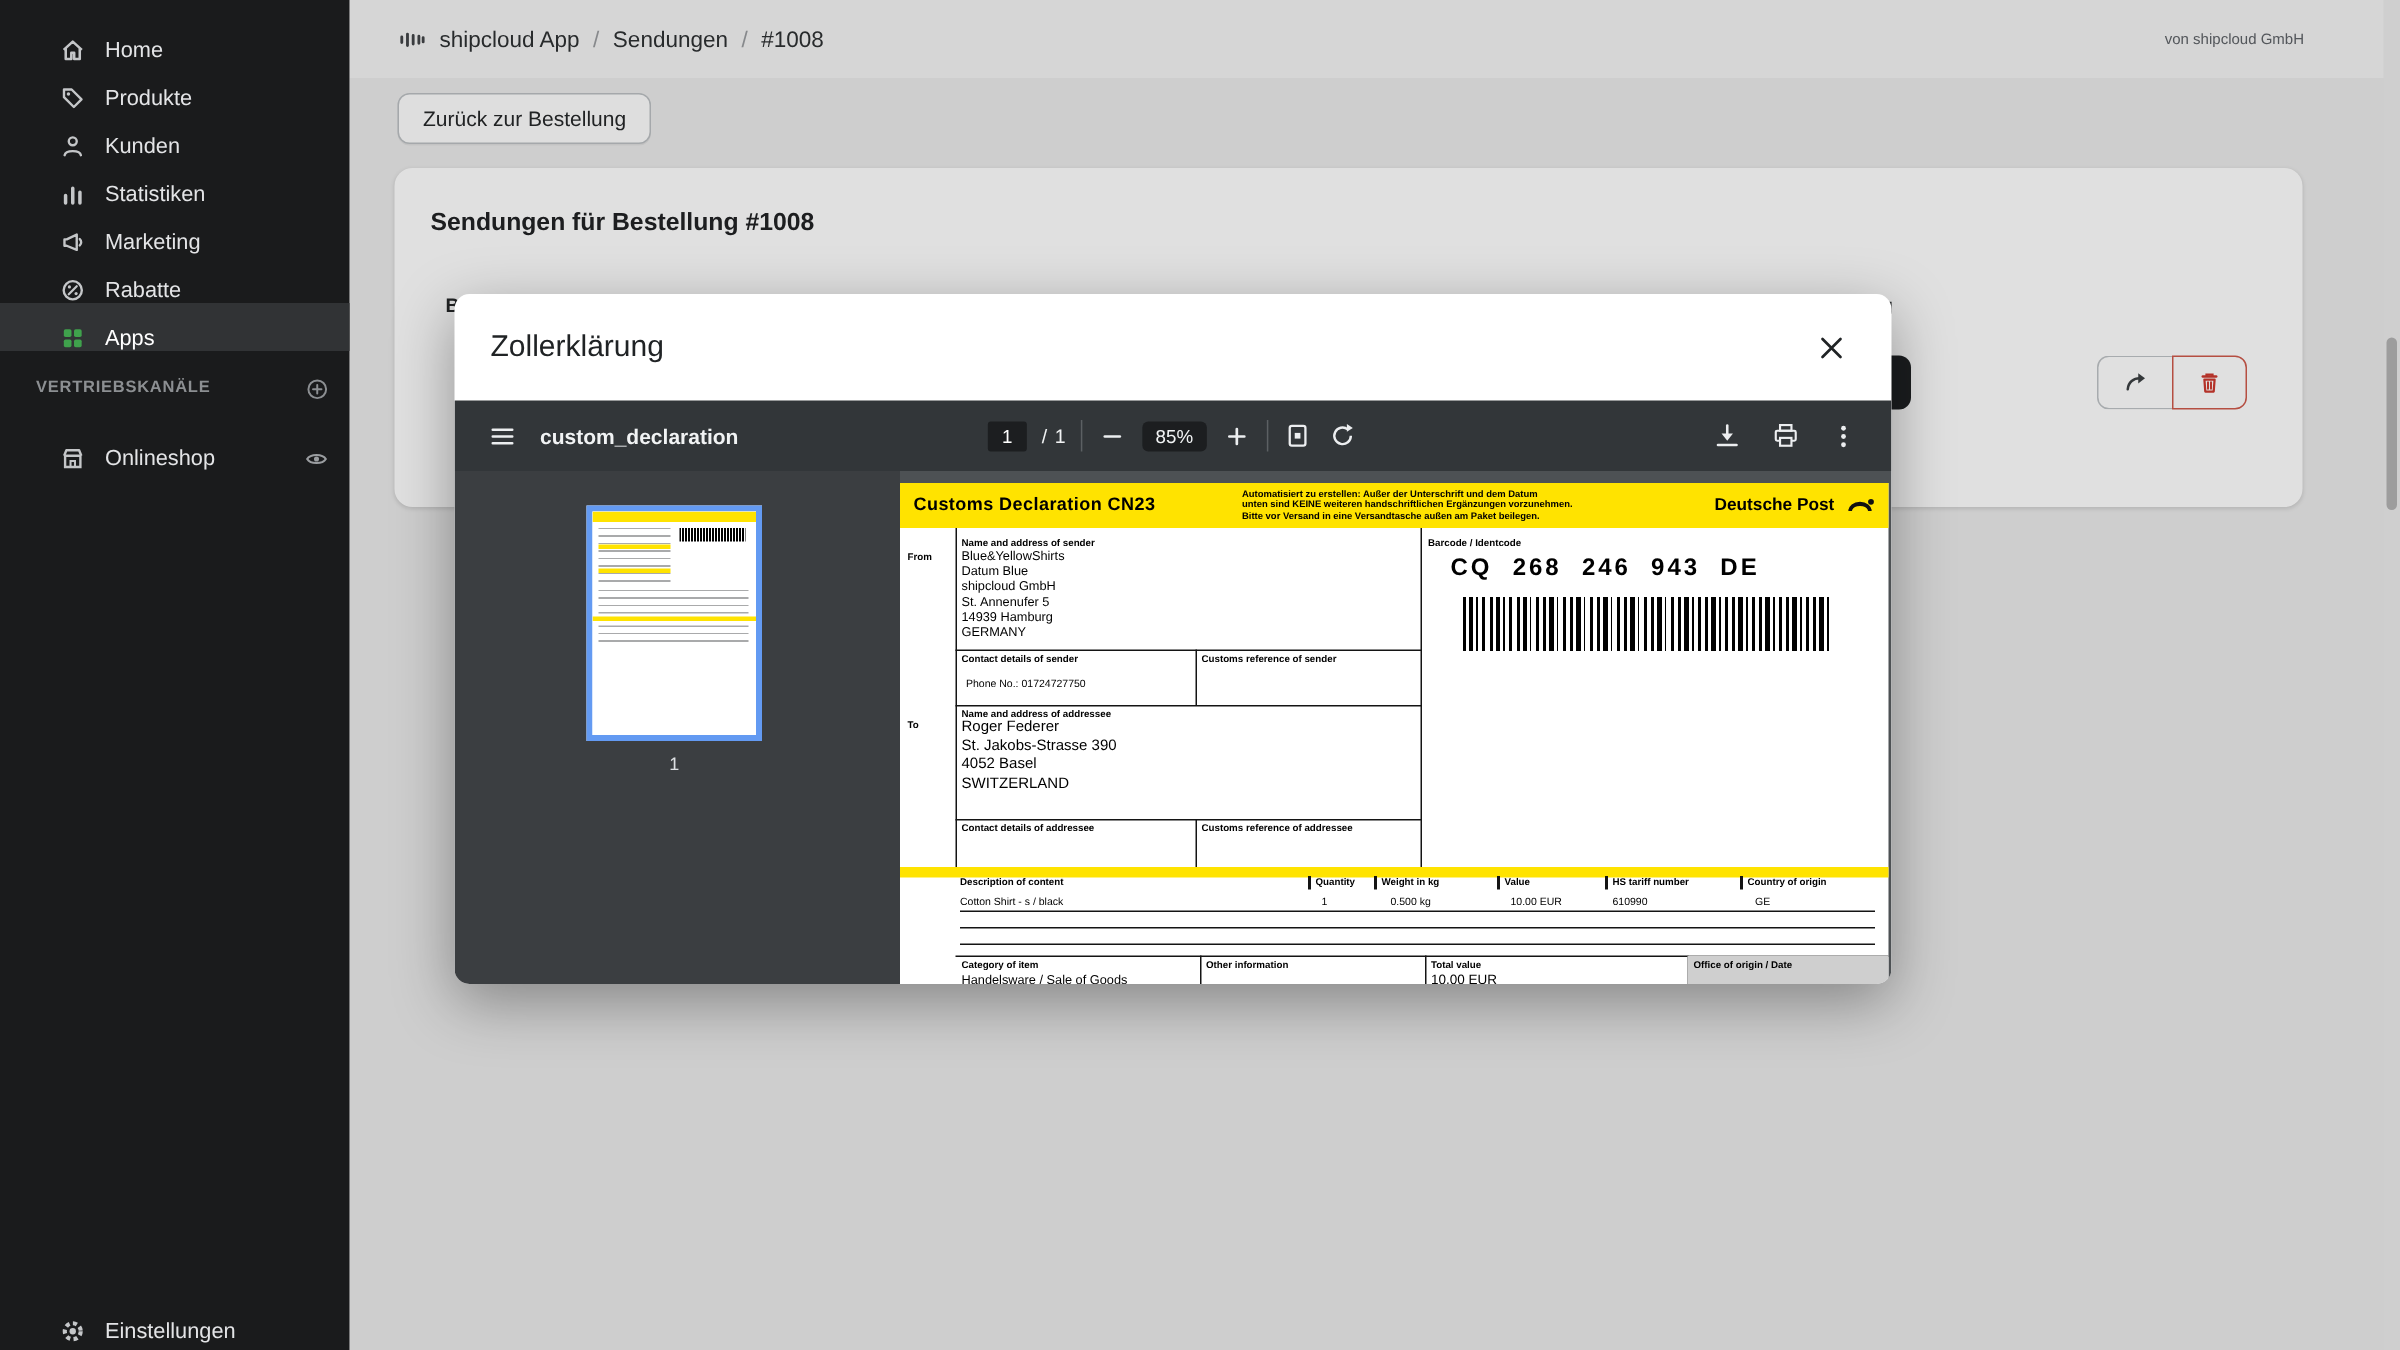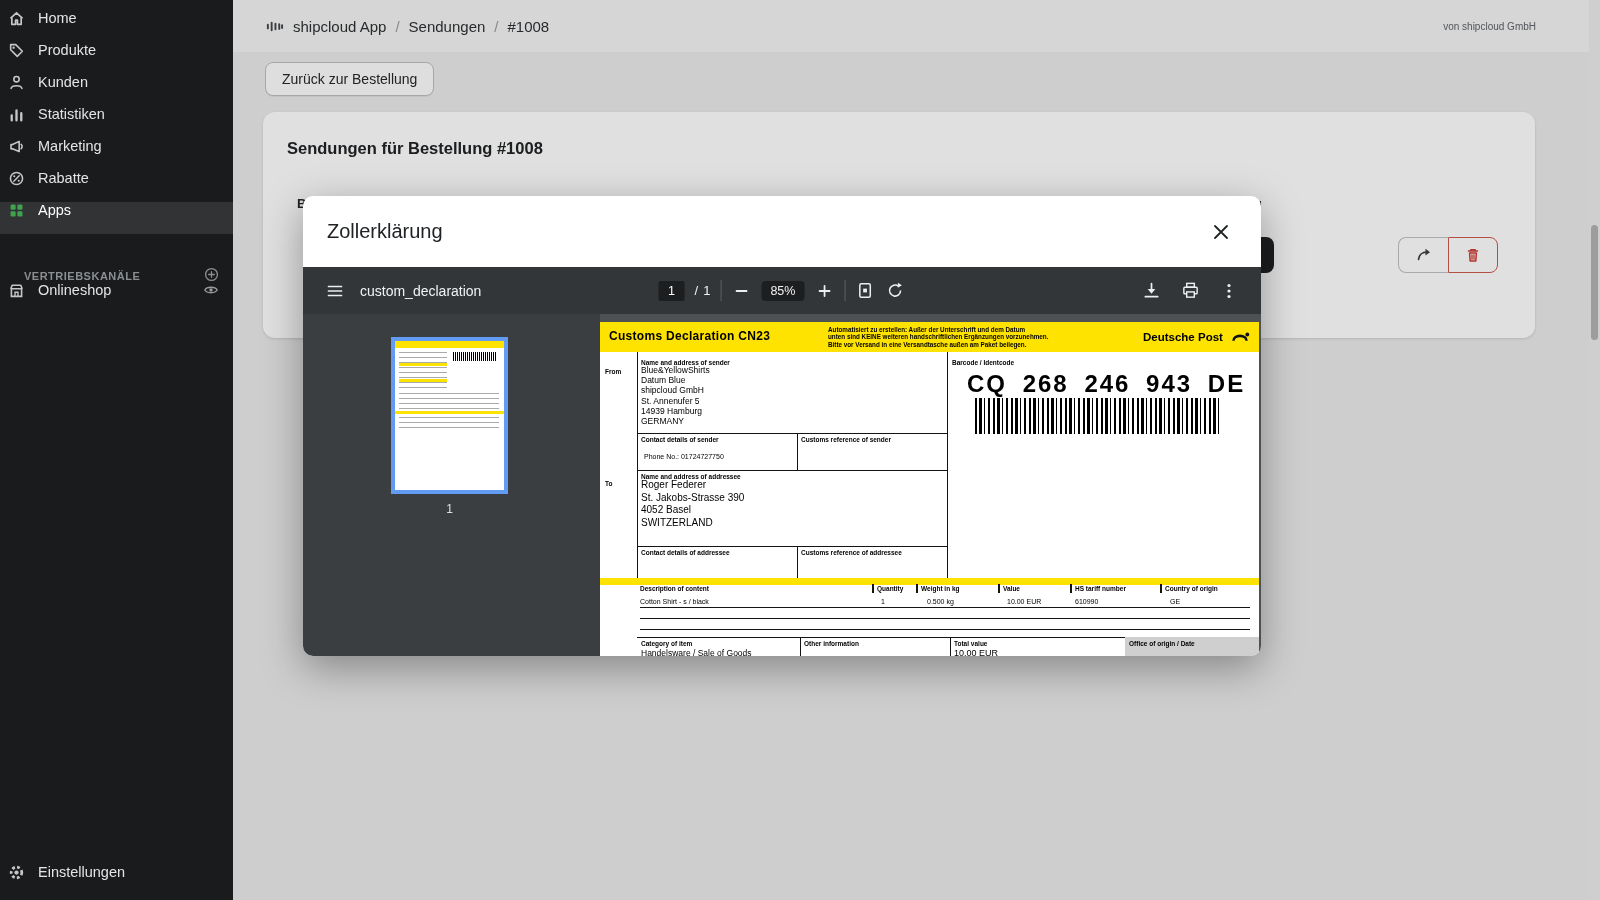--- a/index.html
+++ b/index.html
@@ -3,25 +3,25 @@
 <meta charset="utf-8">
 <style>
   *{margin:0;padding:0;box-sizing:border-box}
   html,body{width:1600px;height:900px;overflow:hidden}
   body{font-family:"Liberation Sans",sans-serif;background:#ebebeb;position:relative}
   svg{display:block}
 
   
   .sidebar{position:absolute;left:0;top:0;width:233px;height:900px;background:#1a1b1c;z-index:30}
   .nav{padding-top:10px}
-  .nav-item{display:flex;align-items:flex-start;height:32px;padding:0 14px 0 8px;gap:13px;color:#e3e4e6;font-size:14.5px;cursor:pointer}
+  .nav-item{display:flex;align-items:flex-end;height:32px;padding:0 14px 0 40px;gap:13px;color:#e3e4e6;font-size:14.5px;cursor:pointer}
   .nav-item.active{background:#313335;color:#fff}
   .nav-item .ic{width:17px;height:17px;flex:none}
   .badge{margin-left:auto;background:#53565a;color:#e8e8e8;font-size:11px;line-height:16px;border-radius:9px;padding:0 7px}
-  .section-row{display:flex;align-items:flex-end;margin-top:18px;height:30px;padding:0 14px 0 24px;color:#8c8f92;font-size:11px;font-weight:700;letter-spacing:.5px}
+  .section-row{display:flex;align-items:flex-start;margin-top:18px;height:30px;padding:0 14px 0 24px;color:#8c8f92;font-size:11px;font-weight:700;letter-spacing:.5px}
   .trail{margin-left:auto}
   .settings-item{position:absolute;left:0;bottom:4px;width:233px}
 
   
   .main{position:absolute;left:233px;top:0;width:1367px;height:900px;background:#ebebeb}
   .topbar{height:52px;background:#f4f4f4;display:flex;align-items:center;padding:0 64px 0 32px}
   .crumbs{display:flex;align-items:center;gap:9px;font-size:15px;color:#2e3133}
   .crumb{cursor:pointer}
   .crumb-sep{color:#9a9da0}
   .topbar-right{margin-left:auto;font-size:10px;color:#5f6368}
@@ -41,21 +41,21 @@
   .overlay{position:absolute;left:233px;top:0;width:1367px;height:900px;background:rgba(0,0,0,.12);z-index:40}
   .modal{position:absolute;left:303px;top:196px;width:958px;height:460px;background:#ffffff;border-radius:10px;box-shadow:0 12px 40px rgba(0,0,0,.35);z-index:50;overflow:hidden}
   .modal-head{height:71px;display:flex;align-items:center;padding:0 24px}
   .modal-title{font-size:20px;color:#202325}
   .modal-close{margin-left:auto;width:32px;height:32px;border:none;background:transparent;display:flex;align-items:center;justify-content:center;cursor:pointer}
 
   
   .viewer{position:absolute;left:0;top:71px;width:958px;height:389px}
   .toolbar{height:47px;background:#323639;display:flex;align-items:center;position:relative;color:#eceef0}
   .tb-left{display:flex;align-items:center;gap:15px;padding-left:22px}
-  .doc-name{font-size:14px;font-weight:400;color:#f1f3f4}
+  .doc-name{font-size:14px;font-weight:700;color:#f1f3f4}
   .tb-center{position:absolute;left:50%;top:0;height:47px;transform:translateX(-50%);display:flex;align-items:center;gap:10px}
   .page-box{width:26px;height:20px;background:#1c1e20;border-radius:2px;color:#fff;font-size:12.5px;display:flex;align-items:center;justify-content:center;cursor:text}
   .page-total{font-size:13px;color:#f1f3f4;display:flex;gap:5px}
   .tb-div{width:1px;height:21px;background:#5c6063}
   .zoom-pill{background:#1c1e20;border-radius:4px;padding:3px 9px;font-size:12.5px;color:#f1f3f4;cursor:pointer}
   .tb-right{margin-left:auto;display:flex;align-items:center;gap:19px;padding-right:22px}
   .tb-ic{width:20px;height:20px;display:flex;align-items:center;justify-content:center;cursor:pointer}
   .viewer-body{display:flex;height:342px}
   .thumbs{width:297px;background:#3b3e41;position:relative;flex:none}
   .thumb-sel{position:absolute;left:88px;top:23px;width:117px;height:157px;border:4px solid #639af2;background:#fff;cursor:pointer}
@@ -75,21 +75,21 @@
   .cn-title{position:absolute;left:9px;top:7px;font-size:12px;font-weight:700;letter-spacing:.3px}
   .cn-note{position:absolute;left:228px;top:4px;width:260px;font-size:6.3px;line-height:7.4px;font-weight:600}
   .cn-brand{position:absolute;left:543px;top:9px;font-size:11.5px;font-weight:700}
   .posthorn{position:absolute;left:629px;top:4px}
   .hl{position:absolute;height:1px;background:#141414}
   .vl{position:absolute;width:1px;background:#141414}
   .lbl{position:absolute;font-size:6.5px;font-weight:700;white-space:nowrap}
   .tiny{position:absolute;font-size:7px;white-space:nowrap}
   .addr{position:absolute;font-size:8.5px;line-height:10.2px;white-space:nowrap}
   .addr2{position:absolute;font-size:10px;line-height:12.6px;white-space:nowrap}
-  .bigcode{position:absolute;left:367px;top:48px;font-size:24px;font-weight:700;letter-spacing:2px;word-spacing:7px;white-space:nowrap}
+  .bigcode{position:absolute;left:367px;top:48px;font-size:16px;font-weight:700;letter-spacing:2px;word-spacing:7px;white-space:nowrap}
   .barcode{position:absolute;left:375px;top:76px;width:245px;height:36px;background:repeating-linear-gradient(90deg,#000 0 2px,#fff 2px 4px,#000 4px 7px,#fff 7px 9px,#000 9px 10px,#fff 10px 13px,#000 13px 15px,#fff 15px 18px)}
   .ystrip{position:absolute;left:0;top:256px;width:659px;height:7px;background:#ffe300}
   .hbar{position:absolute;width:2px;height:9px;background:#141414;top:262px}
   .graybox{position:absolute;left:525px;top:315px;width:134px;height:19px;background:#cfcfcf}
 </style>
 </head>
 <body>
 
 <aside class="sidebar">
   <nav class="nav">

